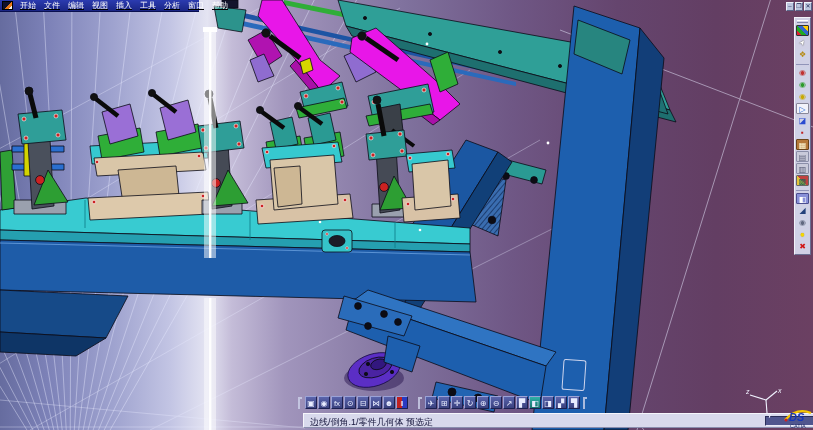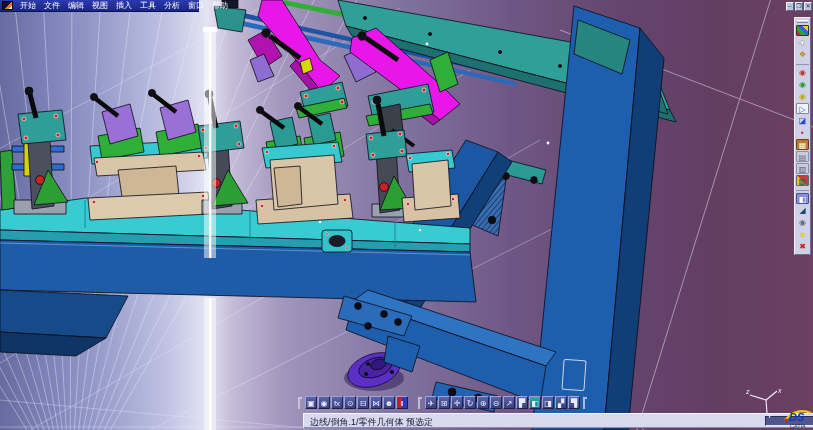--- a/index.html
+++ b/index.html
@@ -7,21 +7,21 @@
   .screen{position:relative;width:813px;height:430px;overflow:hidden;background:#6b4062;}
   .scene{position:absolute;left:0;top:0;width:813px;height:430px;display:block;}
 
   
   .menubar{position:absolute;left:0;top:0;width:199px;height:12px;
     background:linear-gradient(180deg,#2b3bb0,#1a2584);display:flex;align-items:center;
     border-bottom:1px solid #0a1050;}
   .appicon{width:11px;height:9px;margin:0 3px 0 2px;flex:none;
     background:linear-gradient(135deg,#10102c 55%,#e87818 55% 75%,#f0f0f0 75%);
     border:1px solid #000;}
-  .menuitems{display:flex;align-items:center;height:100%;}
+  .menuitems{display:flex;align-items:center;height:100%;text-decoration:underline;}
   .menu-item{color:#fff;font-size:8px;line-height:11px;padding:0 4px;white-space:nowrap;cursor:default;}
 
   
   .winctrl{position:absolute;right:1px;top:2px;display:flex;gap:1px;}
   .winbtn{width:8px;height:9px;background:#bcc5de;border:1px solid;
     border-color:#eef2fa #5a6488 #5a6488 #eef2fa;color:#222c55;font-size:6px;line-height:7px;
     text-align:center;padding:0;}
 
   
   .rtb{position:absolute;right:2px;top:17px;width:17px;background:rgba(214,216,236,0.95);

